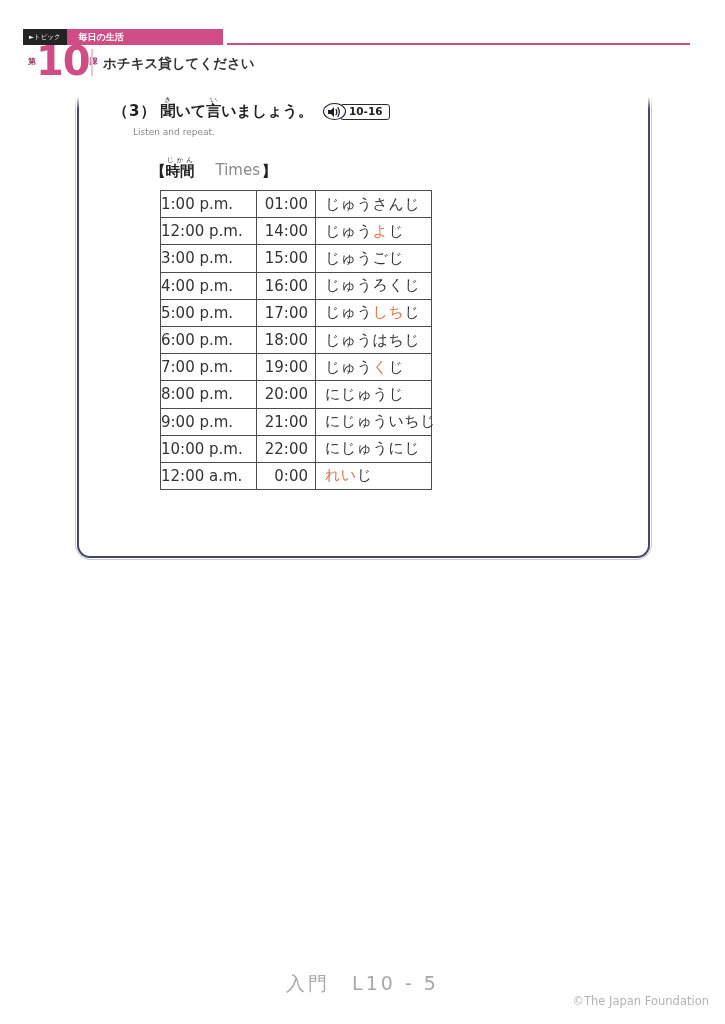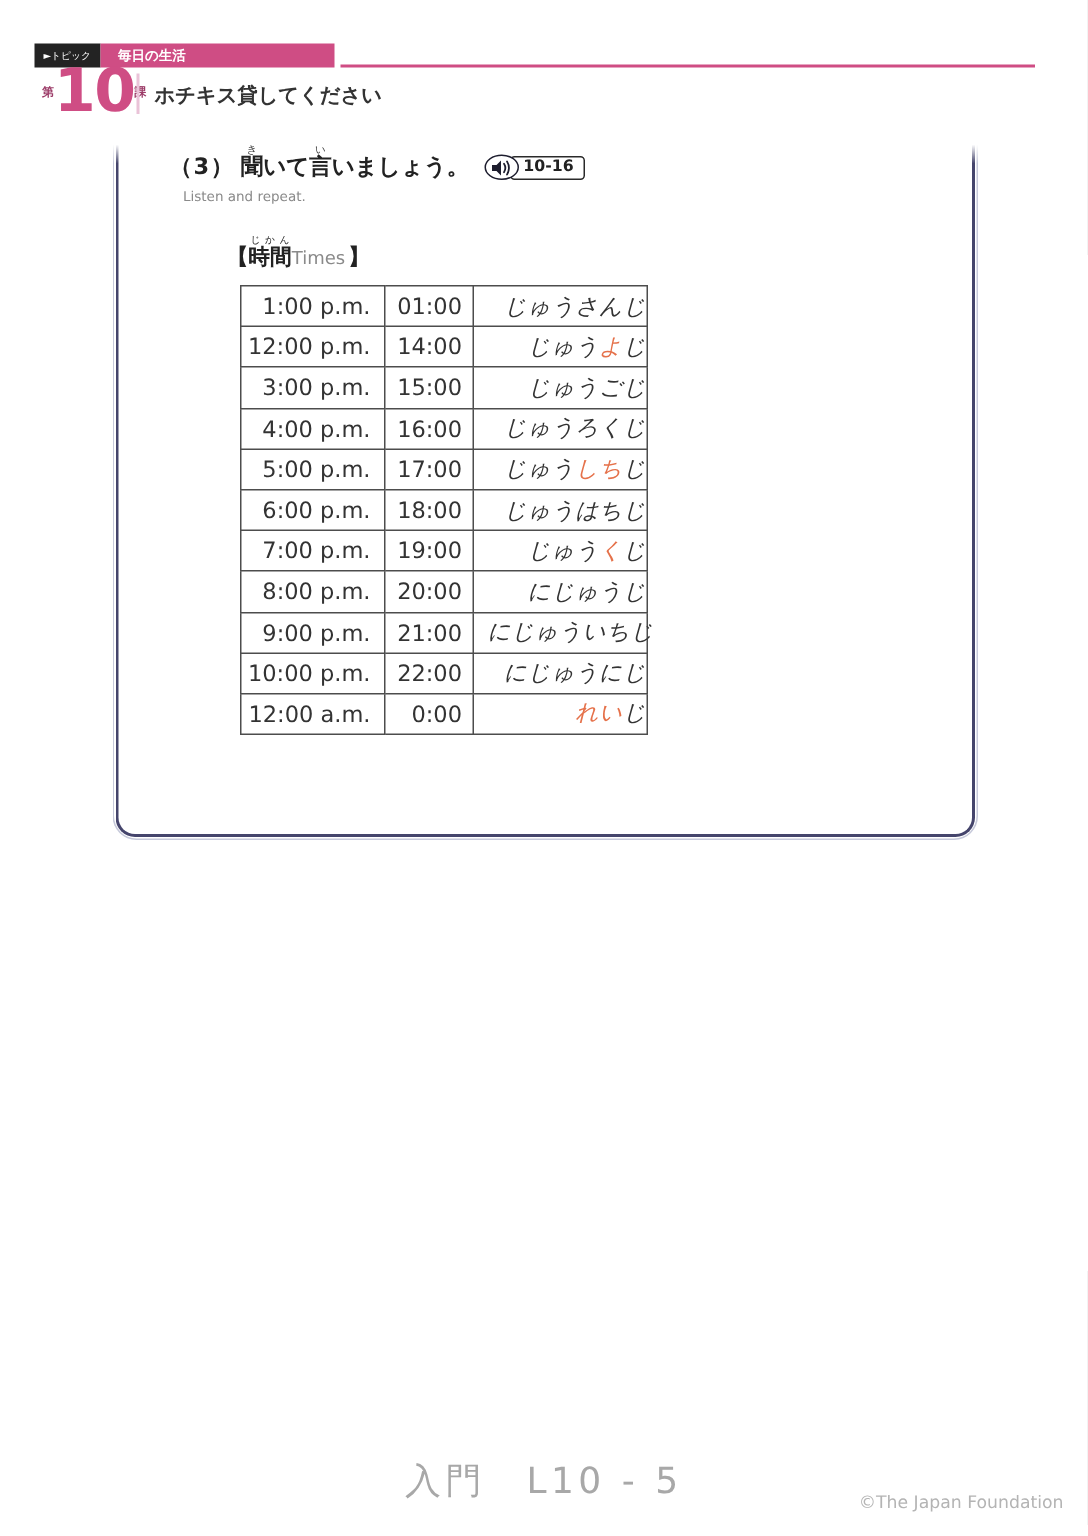--- a/index.html
+++ b/index.html
@@ -53,48 +53,48 @@
   .audio { display:flex; align-items:center; margin-left:10px; margin-bottom:1px; }
   .audio-oval {
     width:23px; height:17px; border:1.7px solid #1d1d2e; border-radius:50%;
     background:#fff; display:flex; align-items:center; justify-content:center; z-index:1;
   }
   .audio-track {
     border:1.6px solid #2a2a2a; border-radius:3px; height:16px; line-height:13px;
     padding:0 6px 0 8px; margin-left:-6px; font-size:10.5px; font-weight:bold; color:#222;
     display:flex; align-items:center;
   }
-  .ex-en { position:absolute; left:122px; top:127px; font-size:9px; color:#8a8a8a; }
+  .ex-en { position:absolute; left:133px; top:127px; font-size:9px; color:#8a8a8a; }
 
   
   .section-heading {
     position:absolute; left:151px; top:156px; display:flex; align-items:flex-end;
     font-size:14.5px; font-weight:bold; color:#222;
   }
   .section-heading ruby rt { font-size:6.5px; font-weight:normal; }
-  .heading-en { font-size:12px; font-weight:normal; color:#8a8a8a; margin:0 2px 2px 0; }
+  .heading-en { font-size:15px; font-weight:normal; color:#8a8a8a; margin:0 2px 2px 21px; }
 
   
   .times-table {
     position:absolute; left:160px; top:190px; width:271px;
     border-collapse:collapse; table-layout:fixed; background:#fff;
   }
   .times-table td {
     border:1.2px solid #4d4d4d; height:27.2px; font-size:15px; color:#333;
     vertical-align:middle; white-space:nowrap;
   }
-  .c-12h  { width:96px;  text-align:right; padding-right:9px; }
+  .c-12h  { width:96px;  text-align:left; padding-right:9px; }
   .c-24h  { width:59px;  text-align:right; padding-right:7px; }
-  .c-kana { width:116px; text-align:right;  padding-left:9px; letter-spacing:0.5px;font-style:italic; }
+  .c-kana { width:116px; text-align:left;  padding-left:9px; letter-spacing:0.5px; }
   .hl { color:var(--highlight); }
 
   
   .footer-center {
     position:absolute; left:0; right:0; top:971px; text-align:center;
-    font-size:24px; color:#a8a8a8; letter-spacing:3px;
+    font-size:19px; color:#a8a8a8; letter-spacing:3px;
   }
   .footer-right {
     position:absolute; right:16px; top:994px; font-size:11.5px; color:#b4b4b4;
   }
 </style>
 </head>
 <body>
 
 <div class="page" style="--accent: #cf4d84; --highlight: #e5714a; --box-border: #45456c;">
 

